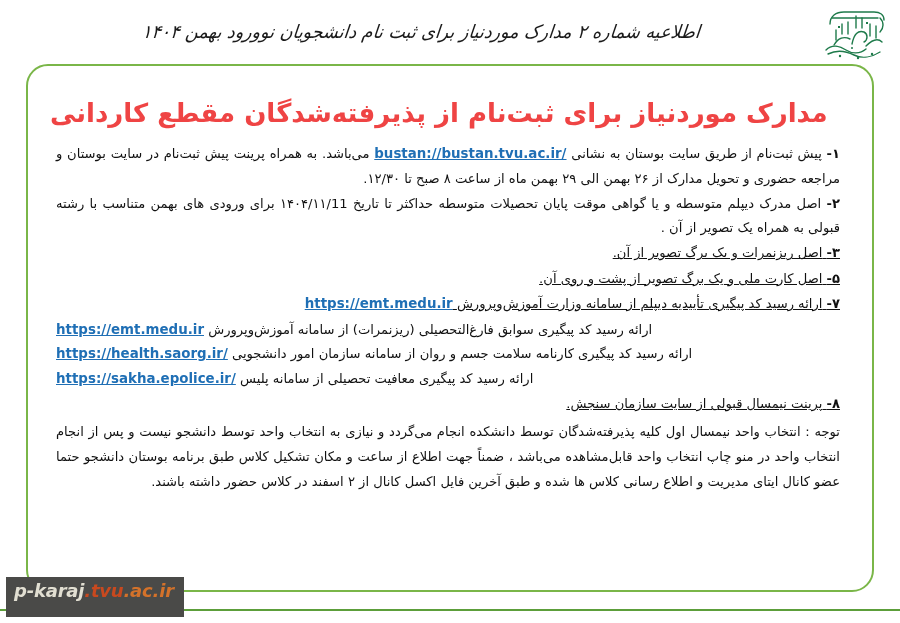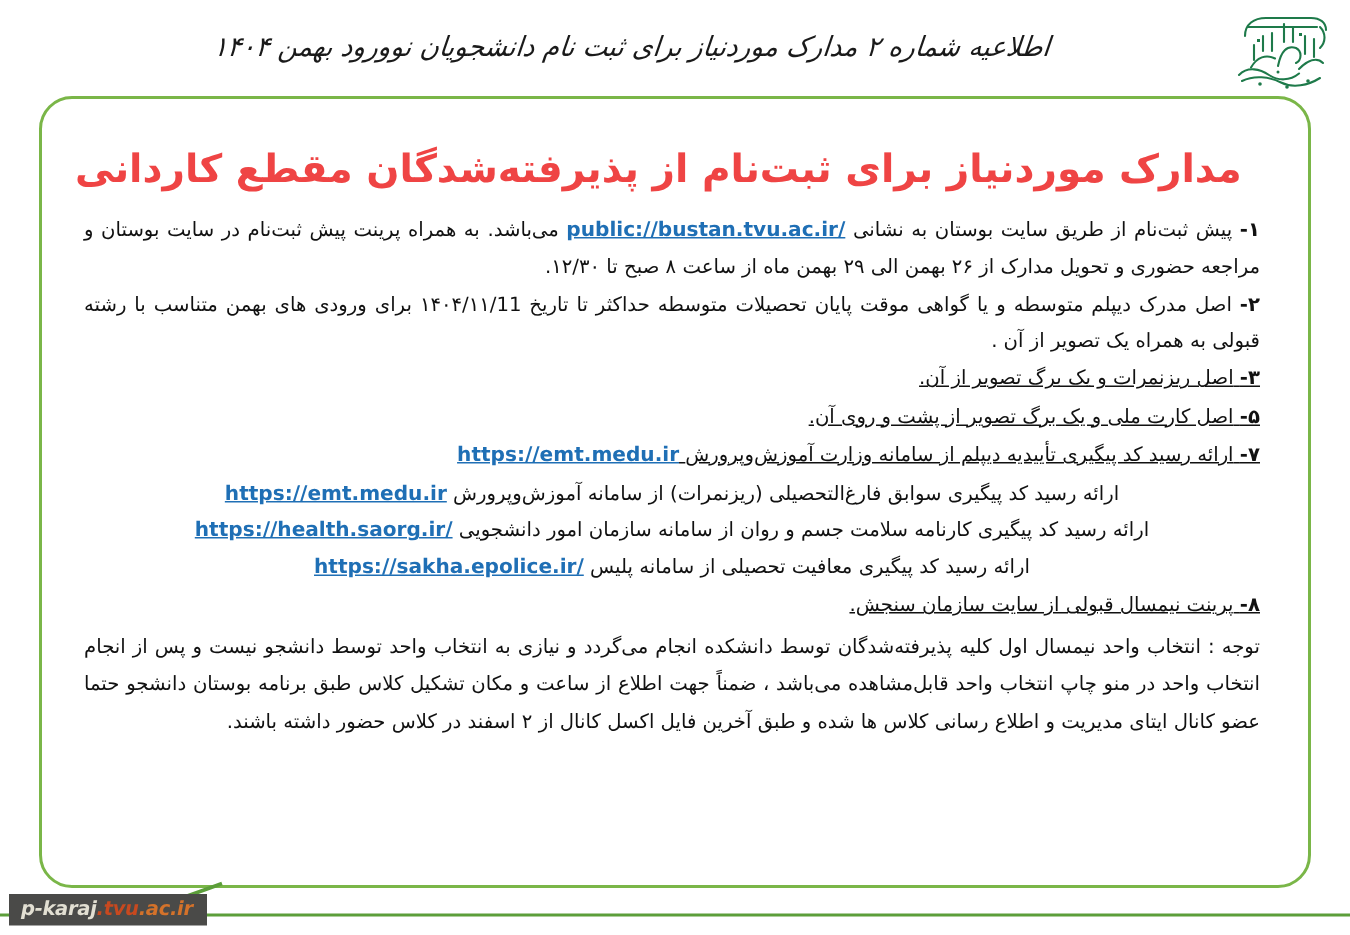--- a/index.html
+++ b/index.html
@@ -111,21 +111,21 @@
     text-decoration: underline;
     font-weight: 700;
     direction: ltr;
     unicode-bidi: embed;
     display: inline-block;
     font-family: "DejaVu Sans", "Liberation Sans", sans-serif;
     font-size: 13.4px;
   }
 
   .sub-line {
-    text-align: center;
+    text-align: left;
     margin: 0;
     padding-right: 0;
   }
 
   .note {
     margin-top: 4px;
     text-align: justify;
     line-height: 1.9;
   }
 
@@ -152,22 +152,22 @@
     width: 90px;
     height: 26px;
     overflow: hidden;
   }
   .watermark {
     position: absolute;
     left: 6px;
     bottom: 6px;
     background: #4a4a48;
     color: #e8e4d8;
-    padding: 3px 10px 3px 8px;
-    font-size: 13px;
+    padding: 3px 10px 16px 8px;
+    font-size: 18px;
     font-style: italic;
     font-weight: 700;
     direction: ltr;
     font-family: "DejaVu Sans", "Liberation Sans", sans-serif;
     letter-spacing: -0.2px;
     text-align: center;
   }
   .watermark .w-a { color: #e2dfd2; }
   .watermark .w-b { color: #c8491f; }
   .watermark .w-c { color: #d4722a; }
@@ -214,21 +214,21 @@
   <div class="frame">
     <div class="frame-inner">
 
       <h1 class="doc-title">مدارک موردنیاز برای ثبت‌نام از پذیرفته‌شدگان مقطع کاردانی</h1>
 
       <div class="body-list">
 
         <p class="item">
           <span class="num">۱-</span>
           <span>پیش ثبت‌نام از طریق سایت بوستان به نشانی</span>
-          <a class="lnk" href="#">public://bustan.tvu.ac.ir/</a>
+          <a class="lnk" href="#">bustan://bustan.tvu.ac.ir/</a>
           <span>می‌باشد. به همراه پرینت پیش ثبت‌نام در سایت بوستان و مراجعه حضوری و تحویل مدارک از ۲۶ بهمن الی ۲۹ بهمن ماه از ساعت ۸ صبح تا ۱۲/۳۰.</span>
         </p>
 
         <p class="item">
           <span class="num">۲-</span>
           <span>اصل مدرک دیپلم متوسطه و یا گواهی موقت پایان تحصیلات متوسطه حداکثر تا تاریخ ۱۴۰۴/۱۱/11 برای ورودی های بهمن متناسب با رشته قبولی به همراه یک تصویر از آن .</span>
         </p>
 
         <p class="item center-ish">
           <span class="num">۳-</span>

